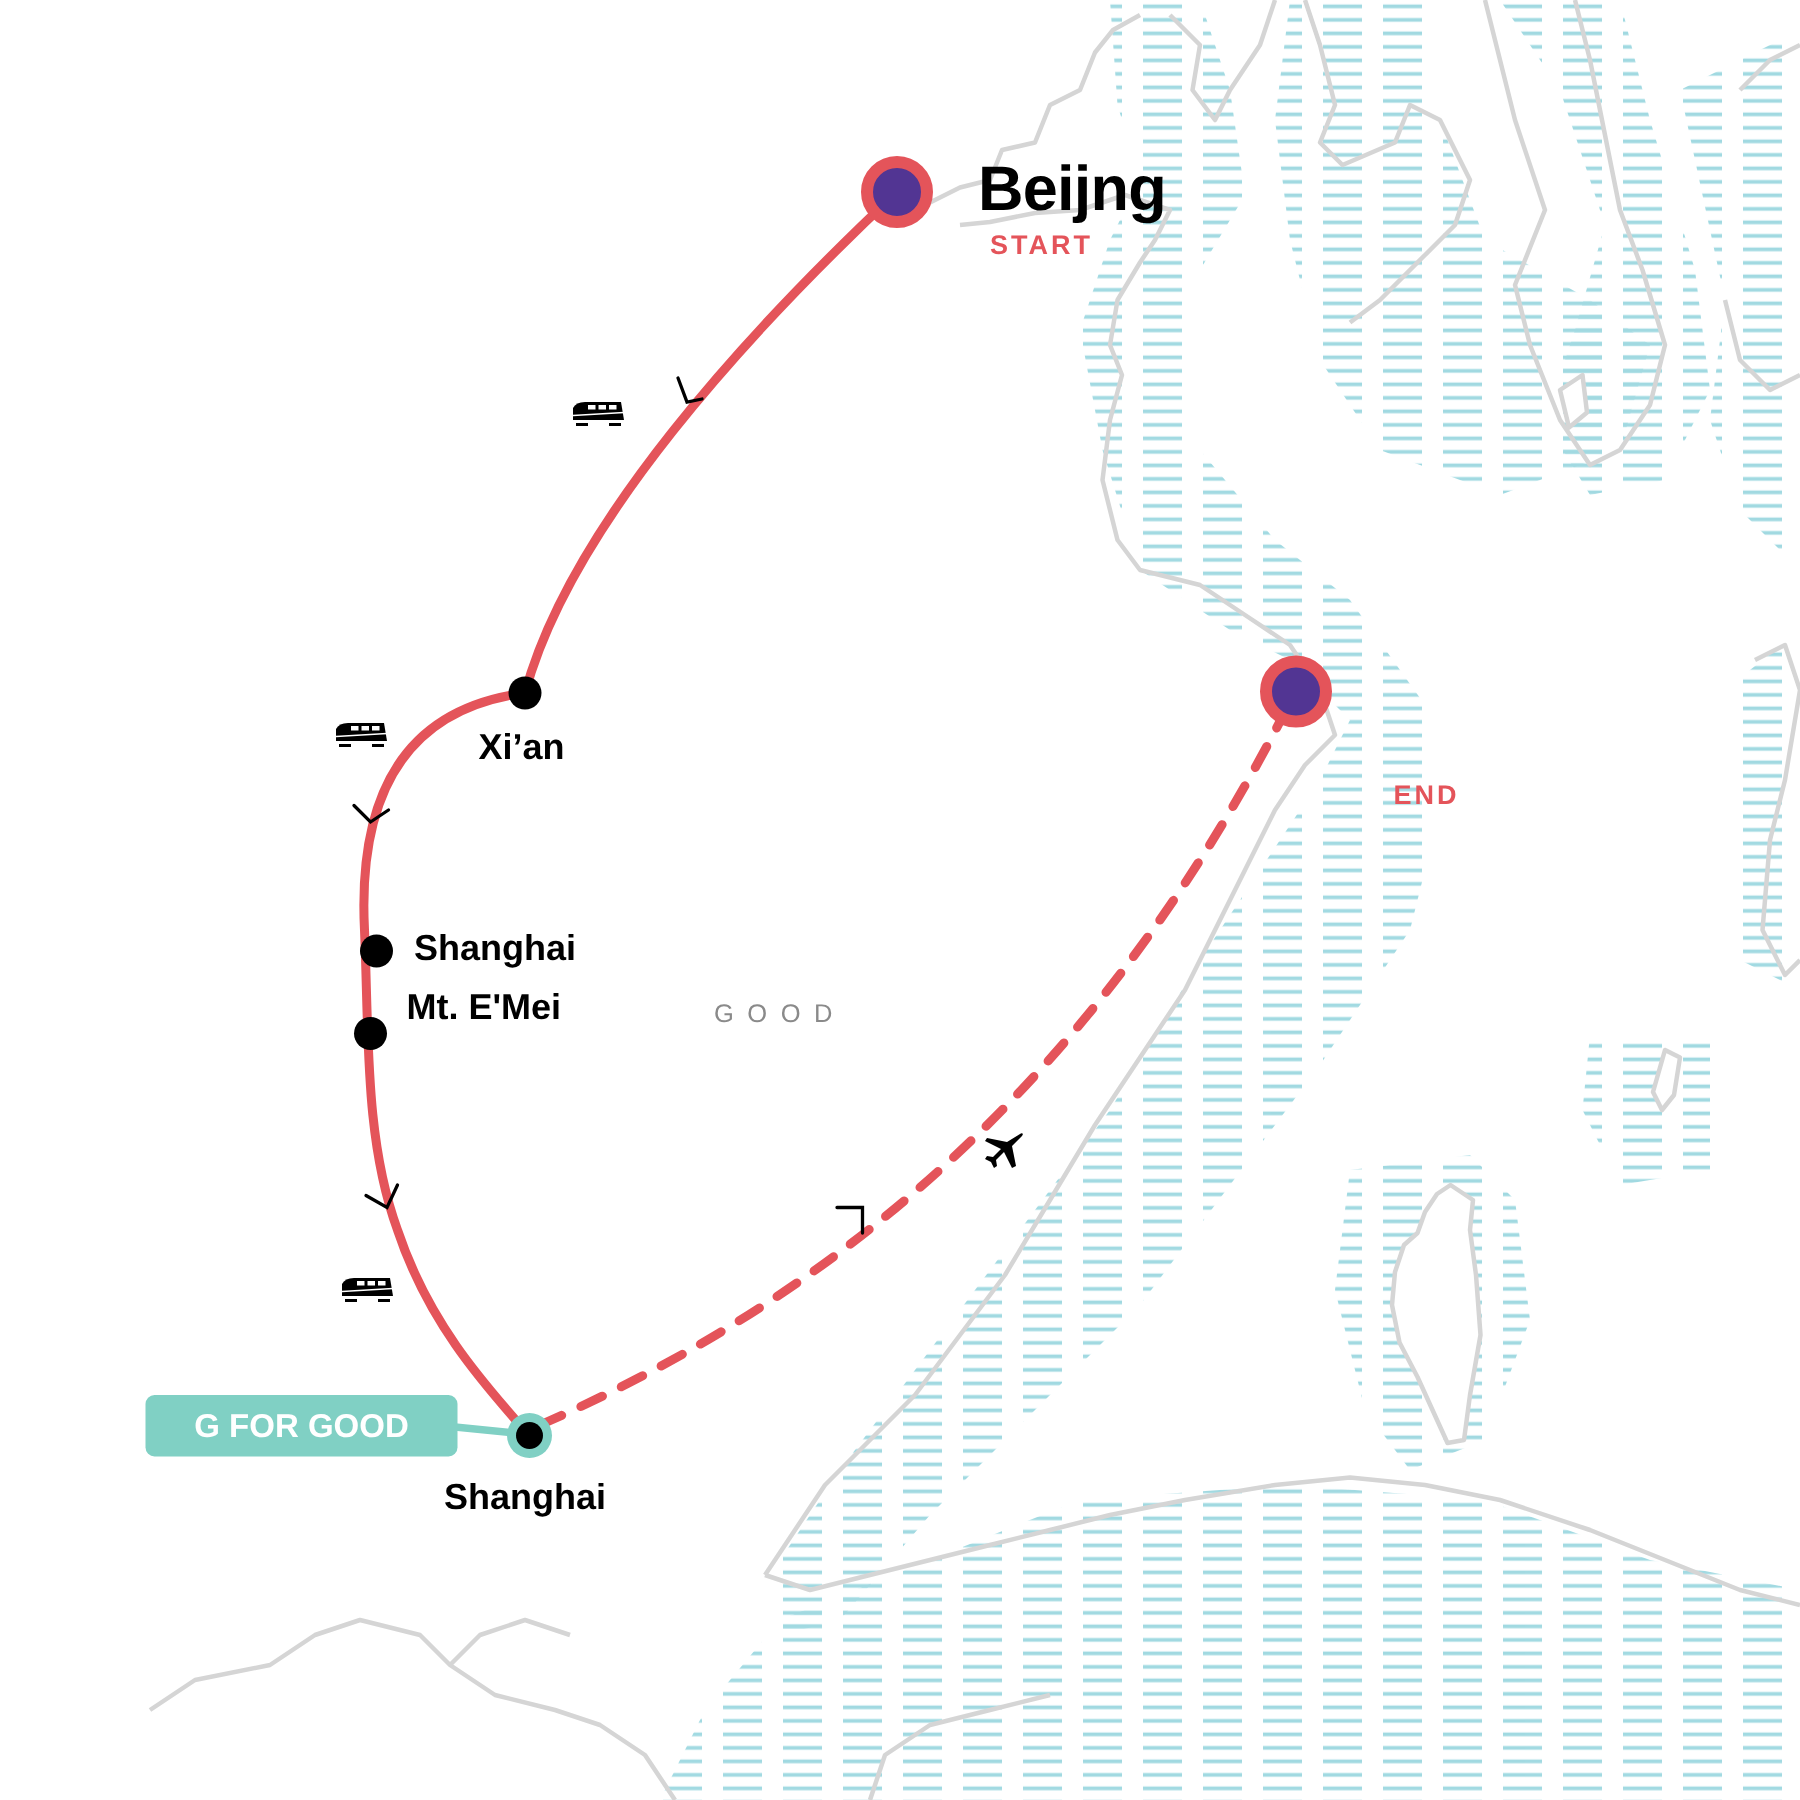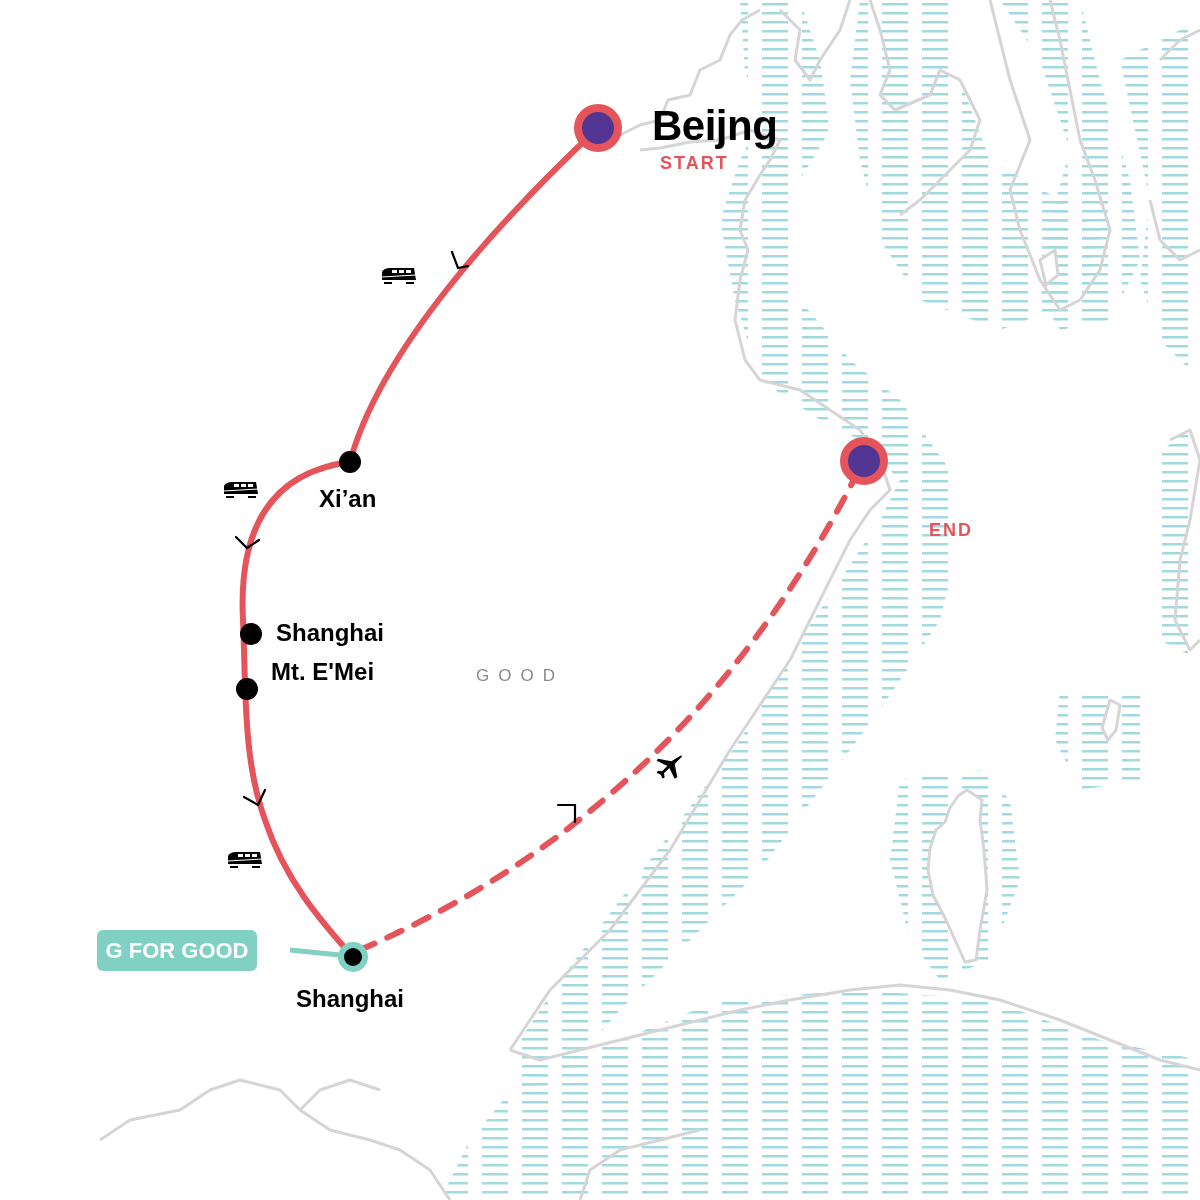--- a/index.html
+++ b/index.html
@@ -3,21 +3,21 @@
   <meta charset="utf-8">
   <style>
     html, body { margin: 0; padding: 0; background: #ffffff; }
     .map { position: relative; width: 1200px; height: 1200px; overflow: hidden; background: #ffffff; font-family: "Liberation Sans", "DejaVu Sans", sans-serif; }
     svg.layer { position: absolute; left: 0; top: 0; width: 1200px; height: 1200px; }
     .label { position: absolute; color: #000; font-weight: 700; white-space: nowrap; }
     .city-major { font-size: 42px; letter-spacing: -0.5px; }
     .city-minor { font-size: 24px; }
     .sub { position: absolute; color: #e4545a; font-weight: 700; font-size: 18px; letter-spacing: 2px; }
     .country { position: absolute; color: #8a8a8a; font-size: 17px; letter-spacing: 9px; }
-    .gfg { position: absolute; left: 97px; top: 930px; width: 160px; height: 41px; background: #80d0c4; border-radius: 6px; color: #fff; font-weight: 700; font-size: 22px; display: flex; align-items: center; justify-content: center; }
+    .gfg { position: absolute; left: 97px; top: 930px; width: 208px; height: 41px; background: #80d0c4; border-radius: 6px; color: #fff; font-weight: 700; font-size: 22px; display: flex; align-items: center; justify-content: center; }
     .icon { position: absolute; }
   </style>
 </head>
 <body>
 
 <div class="map">
 
   <svg class="layer" viewBox="0 0 1200 1200">
     <defs>
       <pattern id="hatch" width="40" height="9" patternUnits="userSpaceOnUse">

